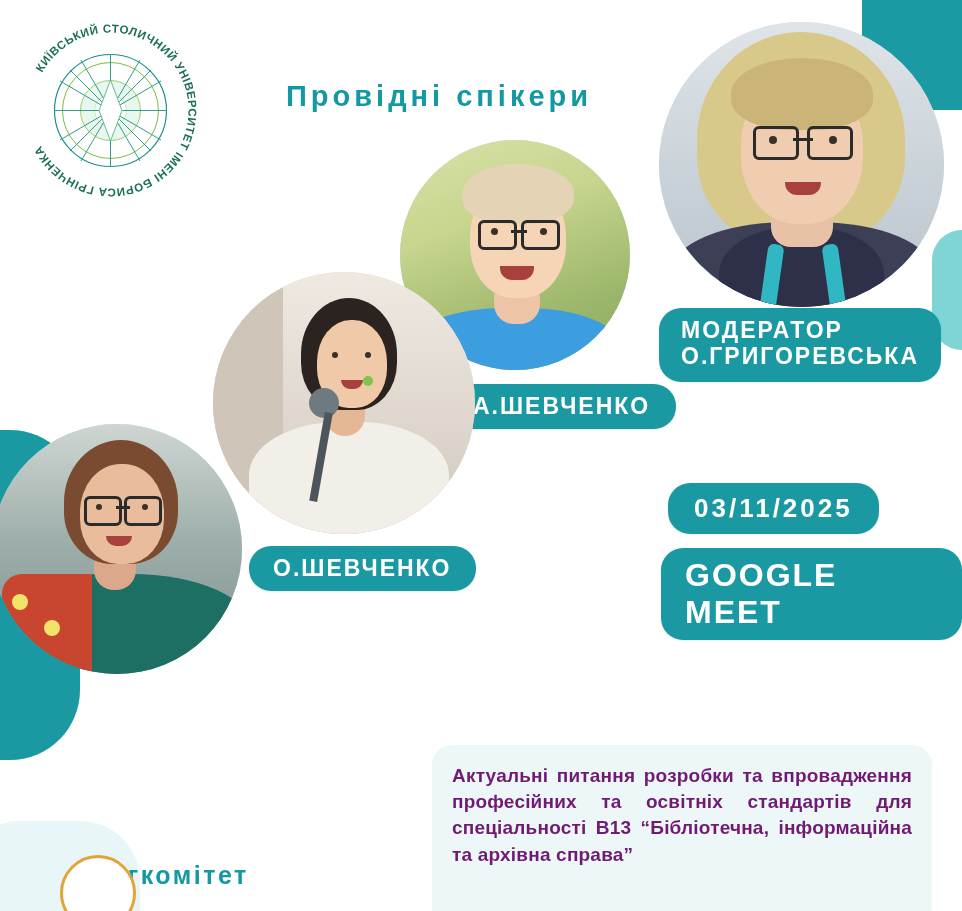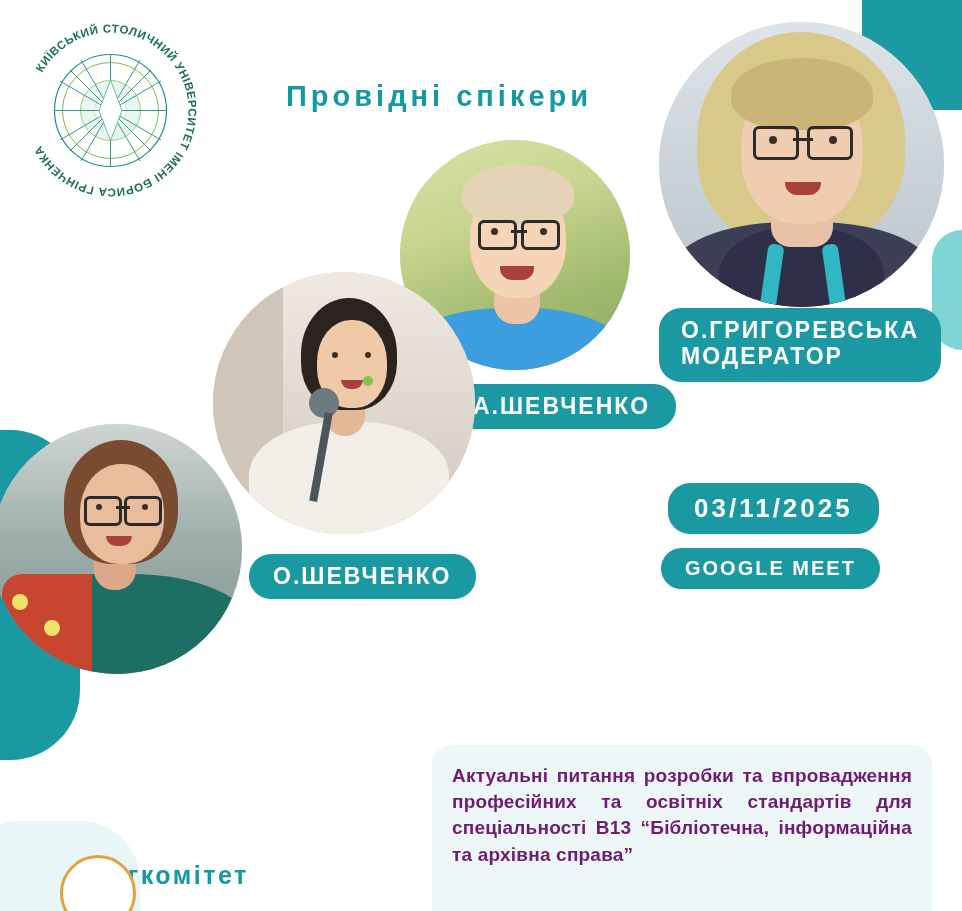--- a/index.html
+++ b/index.html
@@ -87,24 +87,24 @@
   
   .pill{
     position:absolute;background:#1a99a2;color:#ffffff;border-radius:22px;
     display:flex;flex-direction:column;justify-content:center;
     font-weight:bold;letter-spacing:2px;
     box-shadow:0 1px 2px rgba(0,0,0,.08);
   }
   .pill.two-line{line-height:1.12;}
   .pill-grig{left:659px;top:308px;padding:10px 22px 12px 22px;font-size:23px;}
   .pill-solyanyk{left:447px;top:384px;padding:9px 26px;font-size:23px;}
-  .pill-shevchenko{left:249px;top:546px;padding:9px 24px;font-size:23px;margin-top:8px;}
+  .pill-shevchenko{left:249px;top:546px;padding:9px 24px;font-size:23px;}
   .pill-khimich{left:32px;top:744px;padding:9px 24px;font-size:23px;}
   .pill-date{left:668px;top:483px;padding:10px 26px;font-size:26px;letter-spacing:3px;}
-  .pill-meet{left:661px;top:548px;padding:9px 24px;font-size:20px;letter-spacing:2px;}
+  .pill-meet{left:661px;top:548px;padding:9px 24px;font-size:32px;letter-spacing:2px;}
 
   
   .title-card{
     position:absolute;left:335px;top:613px;width:600px;
     background:#1a99a2;border-radius:26px;color:#fff;
     padding:14px 20px 18px 20px;box-sizing:border-box;text-align:center;
   }
   .title-line1{font-size:25px;font-weight:bold;letter-spacing:3.5px;}
   .title-line2{font-size:35px;font-weight:bold;letter-spacing:.5px;margin-top:2px;}
 
@@ -182,22 +182,22 @@
         <b style="left:40px;top:12px;width:20px;"></b>
       </div>
       <div class="eye" style="left:110px;top:114px;width:8px;height:8px;"></div>
       <div class="eye" style="left:170px;top:114px;width:8px;height:8px;"></div>
       <div class="mouth" style="left:126px;top:160px;width:36px;height:13px;"></div>
       <div style="position:absolute;left:104px;top:222px;width:16px;height:80px;background:#31b7c4;border-radius:6px;transform:rotate(8deg);"></div>
       <div style="position:absolute;left:168px;top:222px;width:16px;height:80px;background:#31b7c4;border-radius:6px;transform:rotate(-8deg);"></div>
     </div>
   </div>
   <div class="pill pill-grig two-line">
+    <span>МОДЕРАТОР</span>
     <span>О.ГРИГОРЕВСЬКА</span>
-    <span>МОДЕРАТОР</span>
   </div>
 
   <div class="photo photo-solyanyk">
     <div class="ph-inner">
       <div class="bg-fill s-bg"></div>
       <div class="body" style="left:8px;top:168px;width:214px;height:90px;background:#3c9ede;"></div>
       <div class="neck" style="left:94px;top:138px;width:46px;height:46px;background:#eec4a6;"></div>
       <div class="face" style="left:70px;top:40px;width:96px;height:118px;background:#f6d4b6;"></div>
       <div class="hair" style="left:62px;top:24px;width:112px;height:60px;background:#e4d3b4;"></div>
       <div class="glasses" style="left:78px;top:80px;width:82px;height:26px;">

